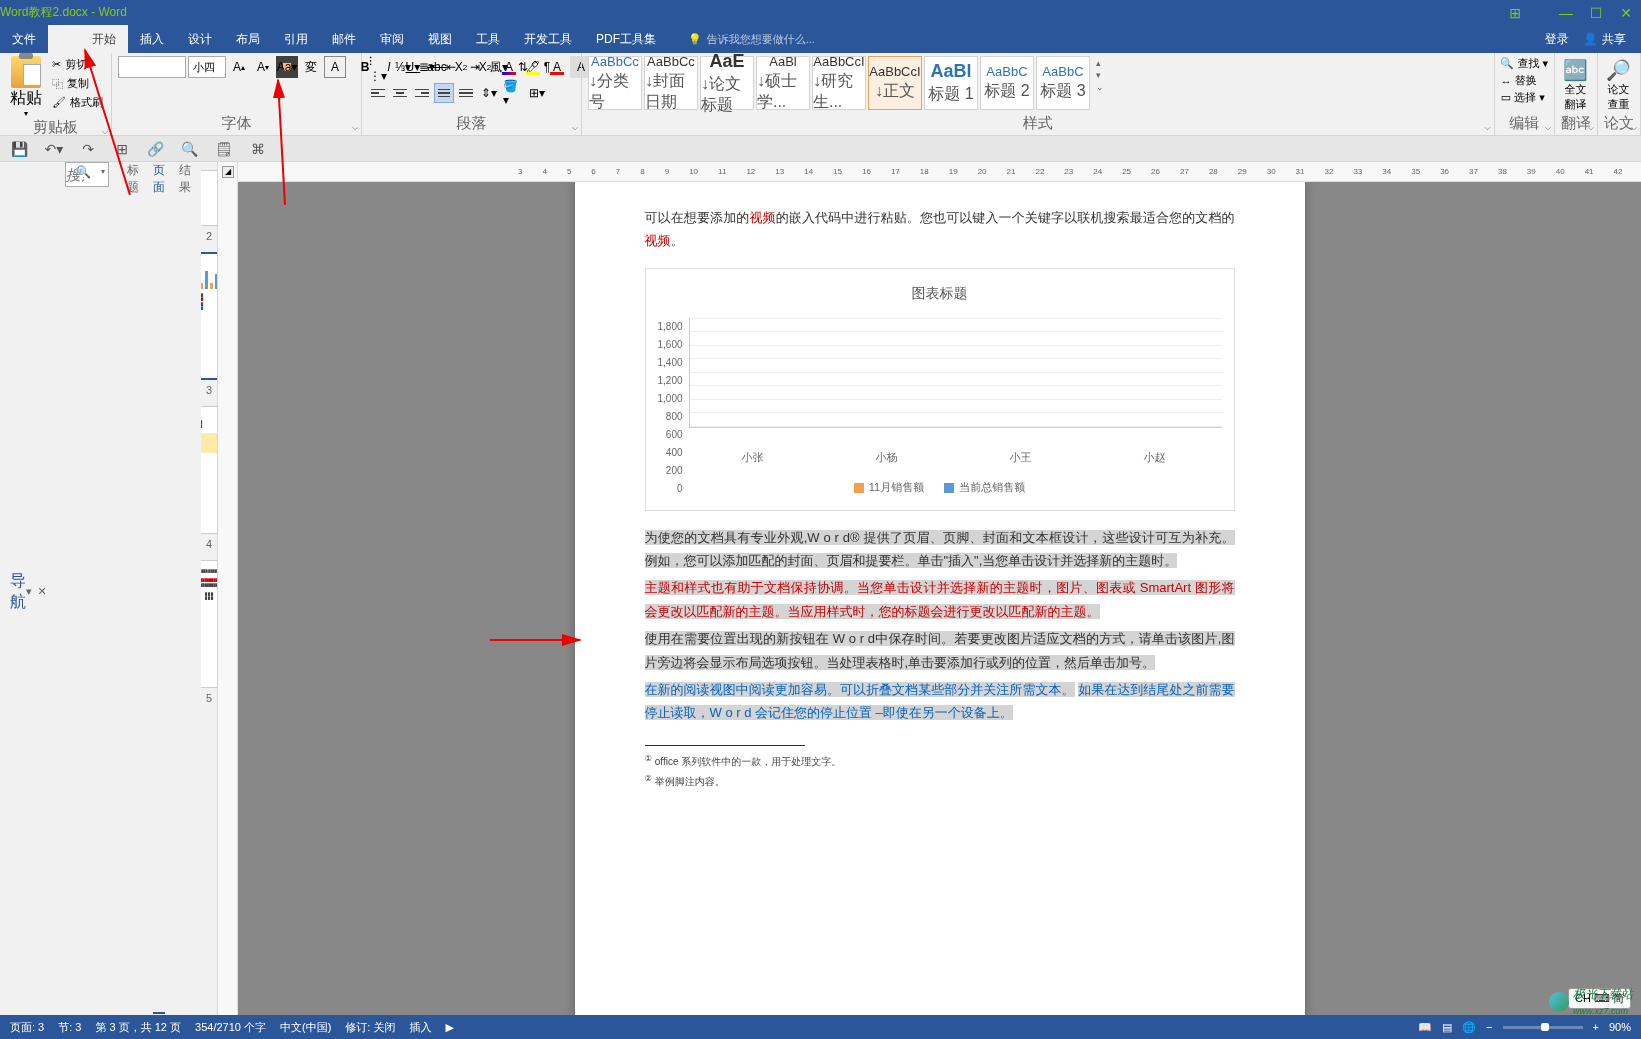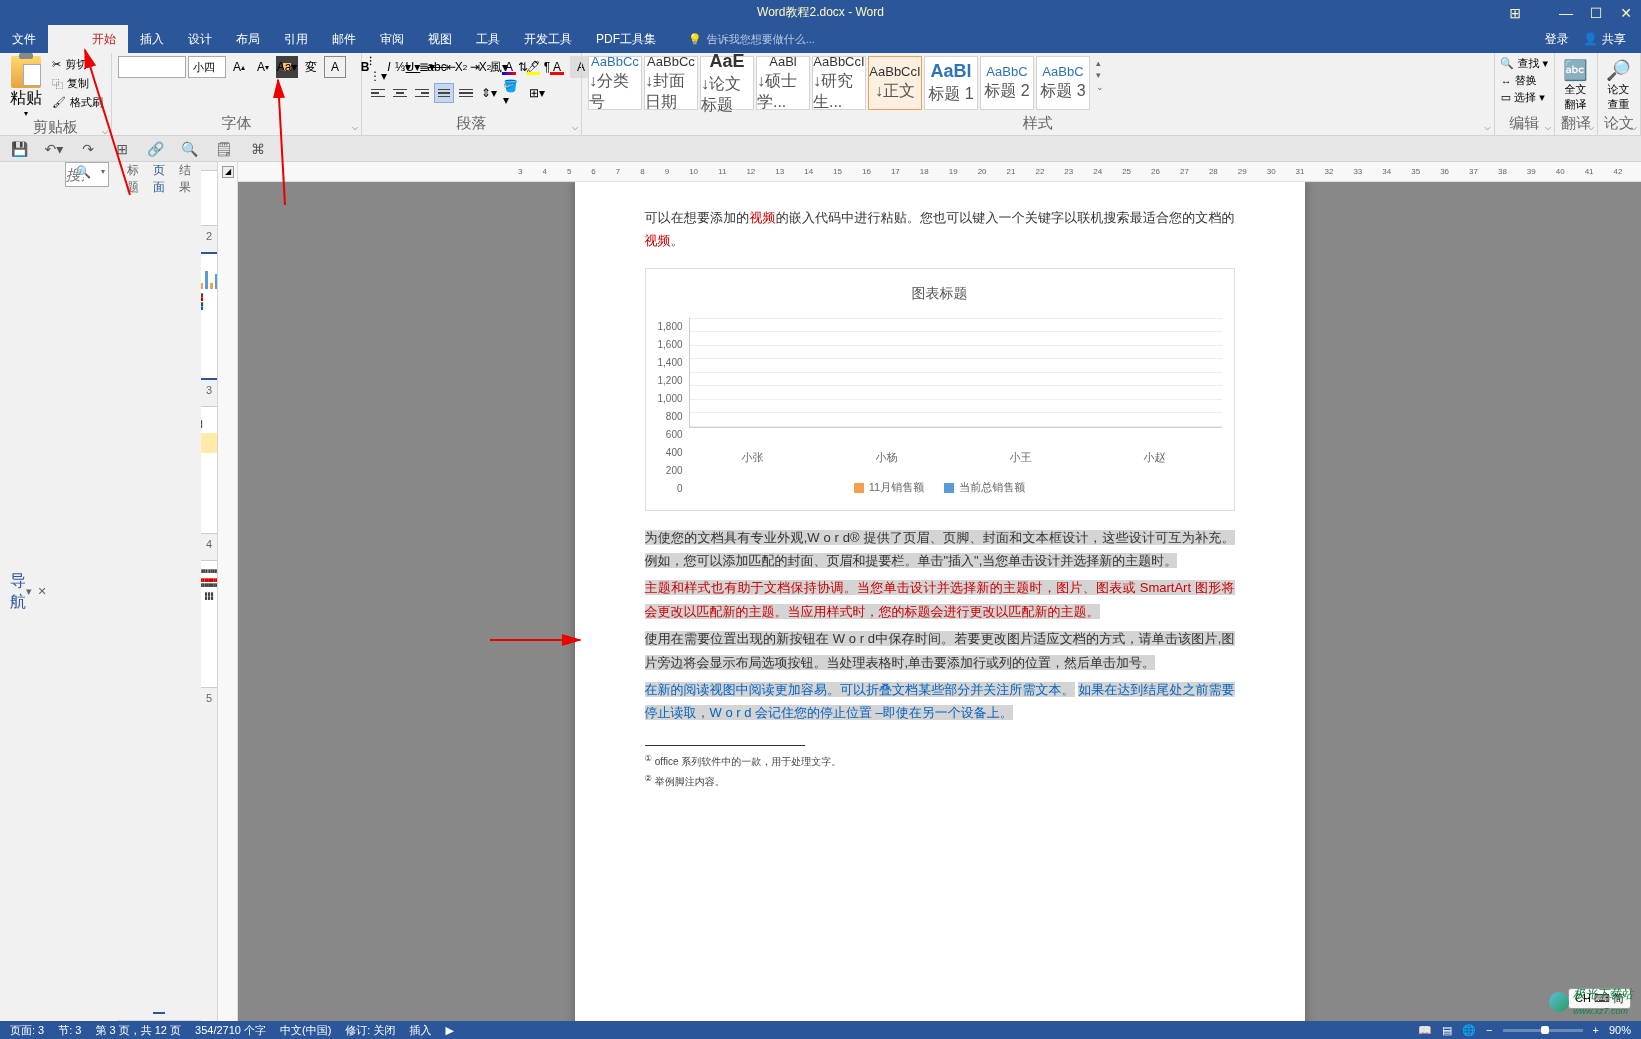--- a/index.html
+++ b/index.html
@@ -1,27 +1,27 @@
 <!DOCTYPE html>
 <html><head>
   <meta charset="utf-8">
   <style>
     * { margin: 0; padding: 0; box-sizing: border-box; font-family: "Microsoft YaHei", "Segoe UI", sans-serif; }
     body { background: #f1f1f1; overflow: hidden; }
     
     
-    .title-bar { background: #2b579a; height: 25px; display: flex; align-items: center; justify-content: center; position: relative; color: #fef9c3; font-size: 12px; }
+    .title-bar { background: #2b579a; height: 25px; display: flex; align-items: center; justify-content: flex-start; position: relative; color: #84cc16; font-size: 12px; }
     .title-bar .window-controls { position: absolute; right: 0; display: flex; }
     .title-bar .window-controls > div { width: 30px; height: 25px; display: flex; align-items: center; justify-content: center; font-size: 14px; }
     .title-bar .ribbon-icon { position: absolute; right: 120px; font-size: 14px; }
     
     
     .menu-bar { background: #2b579a; height: 28px; display: flex; align-items: center; color: white; font-size: 12px; }
     .menu-bar .tab { padding: 0 12px; height: 100%; display: flex; align-items: center; cursor: pointer; }
-    .menu-bar .tab.active { background: #f1f1f1; color: #b91c1c; padding-left: 44px; }
+    .menu-bar .tab.active { background: #f1f1f1; color: #404040; padding-left: 44px; }
     .menu-bar .right-section { margin-left: auto; display: flex; align-items: center; gap: 15px; padding-right: 15px; }
     .menu-bar .tell-me { display: flex; align-items: center; gap: 5px; color: #b8c9e0; font-size: 11px; margin-left: 20px; }
     
     
     .ribbon { background: #f1f1f1; height: 83px; display: flex; border-bottom: 1px solid #d4d4d4; }
     .ribbon-group { border-right: 1px solid #d4d4d4; display: flex; flex-direction: column; padding: 3px 6px 0; }
     .ribbon-group-content { flex: 1; display: flex; align-items: flex-start; gap: 4px; }
     .ribbon-group-label { text-align: center; font-size: 15px; color: #666; padding-bottom: 2px; position: relative; }
     .ribbon-group-label::after { content: "⌵"; position: absolute; right: -3px; bottom: 2px; font-size: 8px; }
     .ribbon-btn { display: flex; flex-direction: column; align-items: center; padding: 2px; font-size: 11px; cursor: pointer; }
@@ -121,21 +121,21 @@
     .bar { width: 22px; }
     .chart-xlabels { display: flex; justify-content: space-around; font-size: 11px; color: #666; padding-left: 28px; }
     .chart-legend { display: flex; justify-content: center; gap: 20px; margin-top: 10px; font-size: 11px; color: #666; }
     .legend-item { display: flex; align-items: center; gap: 5px; }
     .legend-sw { width: 10px; height: 10px; }
     
     
     .arrow-overlay { position: fixed; pointer-events: none; z-index: 9999; }
     
     
-    .status-bar { position: fixed; bottom: 0; left: 0; right: 0; height: 18px; background: #2b579a; color: white; display: flex; align-items: center; font-size: 11px; padding: 0 10px; gap: 14px; }
+    .status-bar { position: fixed; bottom: 0; left: 0; right: 0; height: 24px; background: #2b579a; color: white; display: flex; align-items: center; font-size: 11px; padding: 0 10px; gap: 14px; }
     .status-bar .right { margin-left: auto; display: flex; align-items: center; gap: 10px; }
     .zoom-slider { width: 80px; height: 3px; background: rgba(255,255,255,0.3); position: relative; }
     .zoom-slider::after { content: ""; position: absolute; left: 38px; top: -3px; width: 8px; height: 8px; background: white; border-radius: 2px; }
     
     
     .lang-ind { position: fixed; right: 10px; bottom: 30px; background: #f8f8f8; border: 1px solid #999; padding: 2px 6px; font-size: 11px; border-radius: 3px; }
     
     
     .watermark { position: fixed; right: 8px; bottom: 22px; font-size: 12px; color: #15803d; font-style: italic; display: flex; align-items: center; gap: 4px; margin-top: 29px; }
     .watermark .logo-c { width: 20px; height: 20px; border-radius: 50%; background: linear-gradient(135deg,#5bc0de,#2b9a5b); }

